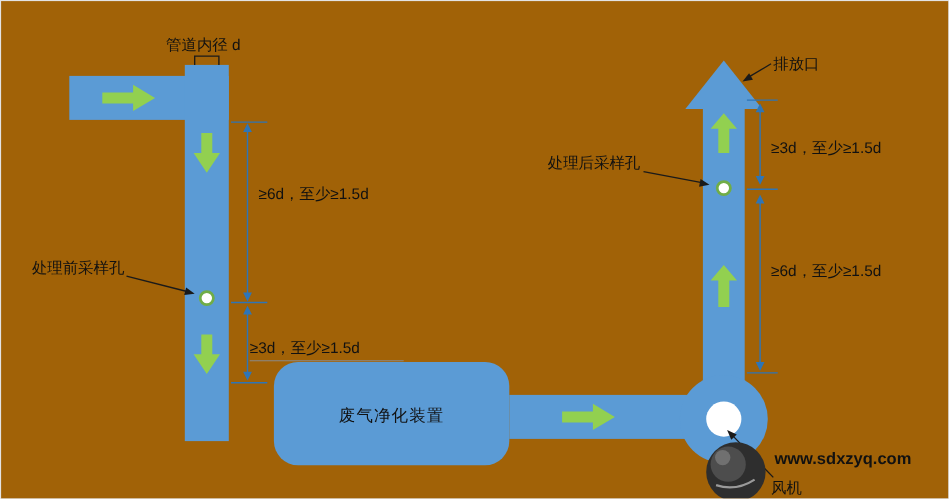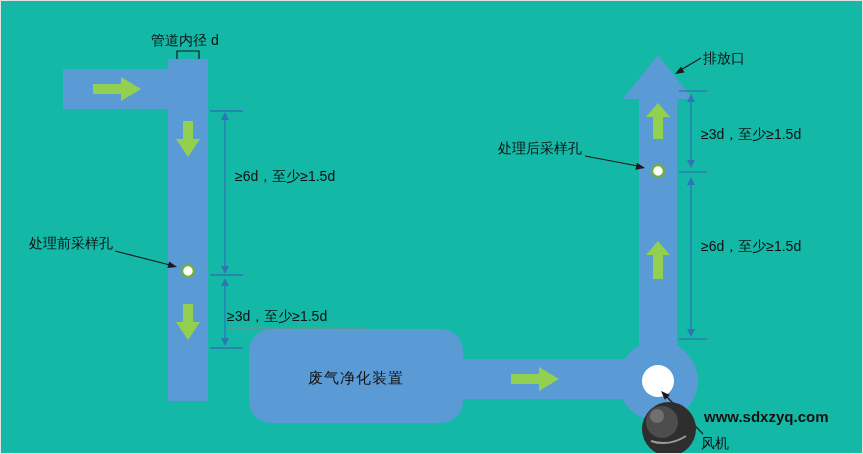--- a/index.html
+++ b/index.html
@@ -5,21 +5,21 @@
   html, body {
     margin: 0;
     padding: 0;
     background: #ffffff;
     font-family: "Liberation Sans", "DejaVu Sans", sans-serif;
   }
   .canvas {
     position: relative;
     width: 863px;
     height: 454px;
-    background: #14b8a6;
+    background: #a16207;
     border: 1px solid #e3e3e3;
     box-sizing: border-box;
     overflow: hidden;
   }
   svg { display: block; }
   svg text {
     fill: #111111;
     font-family: "Liberation Sans", "DejaVu Sans", sans-serif;
   }
   .lbl  { font-size: 14px; }

